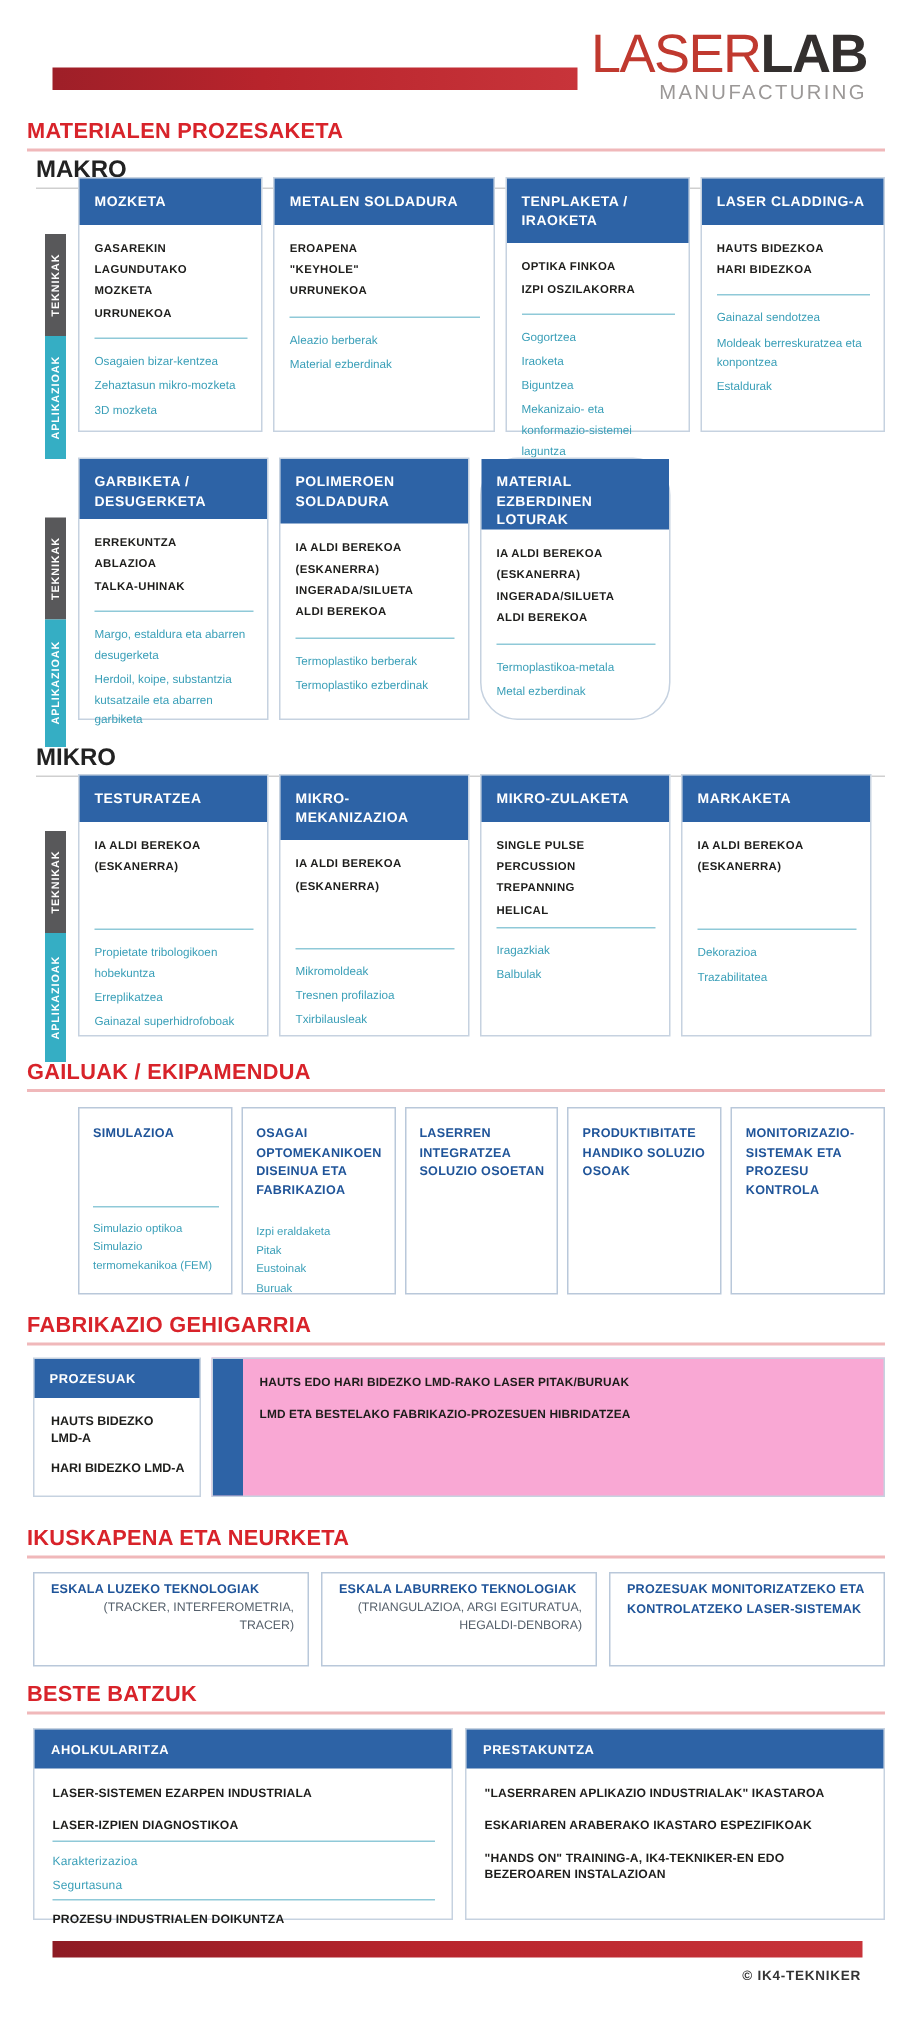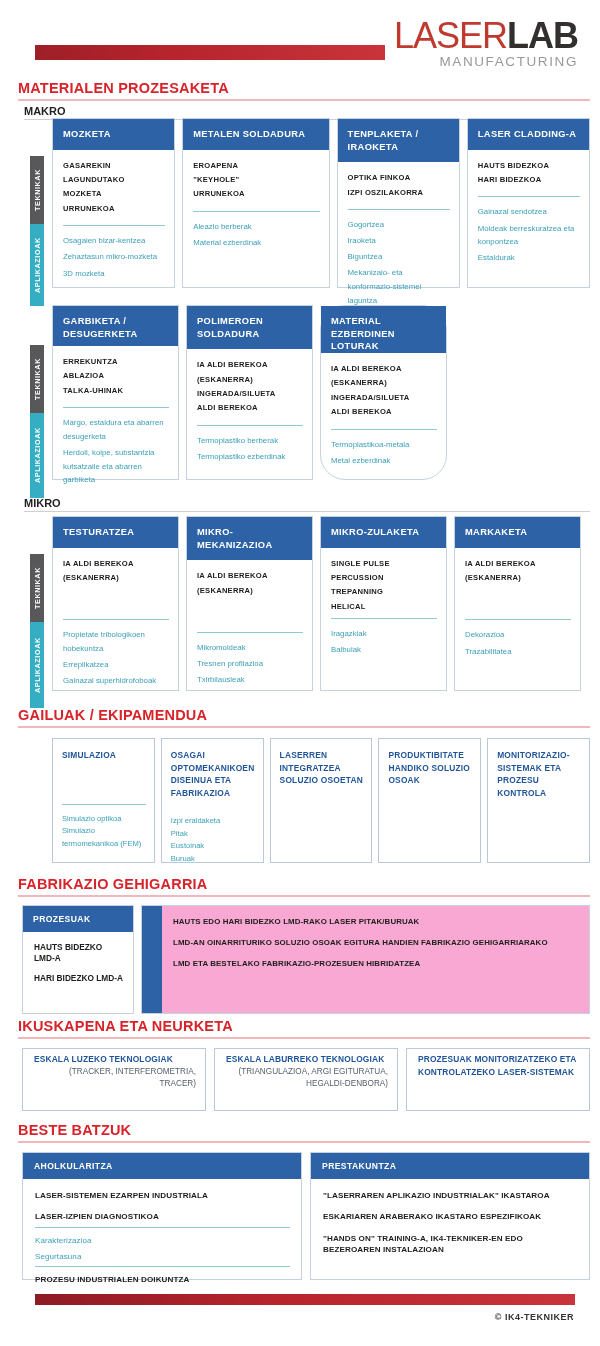--- a/index.html
+++ b/index.html
@@ -68,21 +68,21 @@
     letter-spacing: 0.2px;
     margin: 0 0 3px 18px;
   }
   .sec-rule {
     height: 1.5px;
     background: #f0b8ba;
     margin: 0 10px 0 18px;
   }
   .sub-title {
     color: #222;
-    font-size: 11px;
+    font-size: 16px;
     font-weight: 700;
     margin: 4px 0 2px 24px;
   }
   .sub-rule {
     height: 1px;
     background: #cfcfcf;
     margin: 0 10px 0 24px;
   }
 
   
@@ -478,36 +478,35 @@
     <div class="eq-card" style="width:103px;">
       <div class="eq-title">MONITORIZAZIO-SISTEMAK ETA PROZESU KONTROLA</div>
     </div>
   </div>
 
   <div class="block" style="left:0;top:876px;right:0;">
     <div class="sec-title">FABRIKAZIO GEHIGARRIA</div>
     <div class="sec-rule"></div>
   </div>
 
-  <div class="am-wrap" style="top:905px;height:109px;">
+  <div class="am-wrap" style="top:905px;height:93px;">
     <div class="am-left">
       <div class="am-head">PROZESUAK</div>
       <div class="am-body">
         <ul class="am-proc">
           <li>HAUTS BIDEZKO LMD-A</li>
           <li>HARI BIDEZKO LMD-A</li>
         </ul>
       </div>
     </div>
     <div class="am-right">
       <div class="am-head blank"></div>
       <div class="am-body">
         <ul class="am-rows">
           <li>HAUTS EDO HARI BIDEZKO LMD-RAKO LASER PITAK/BURUAK</li>
-          <li>LMD-AN OINARRITURIKO SOLUZIO OSOAK EGITURA HANDIEN FABRIKAZIO GEHIGARRIARAKO</li>
           <li>LMD ETA BESTELAKO FABRIKAZIO-PROZESUEN HIBRIDATZEA</li>
         </ul>
       </div>
     </div>
   </div>
 
   <div class="block" style="left:0;top:1018px;right:0;">
     <div class="sec-title">IKUSKAPENA ETA NEURKETA</div>
     <div class="sec-rule"></div>
   </div>

